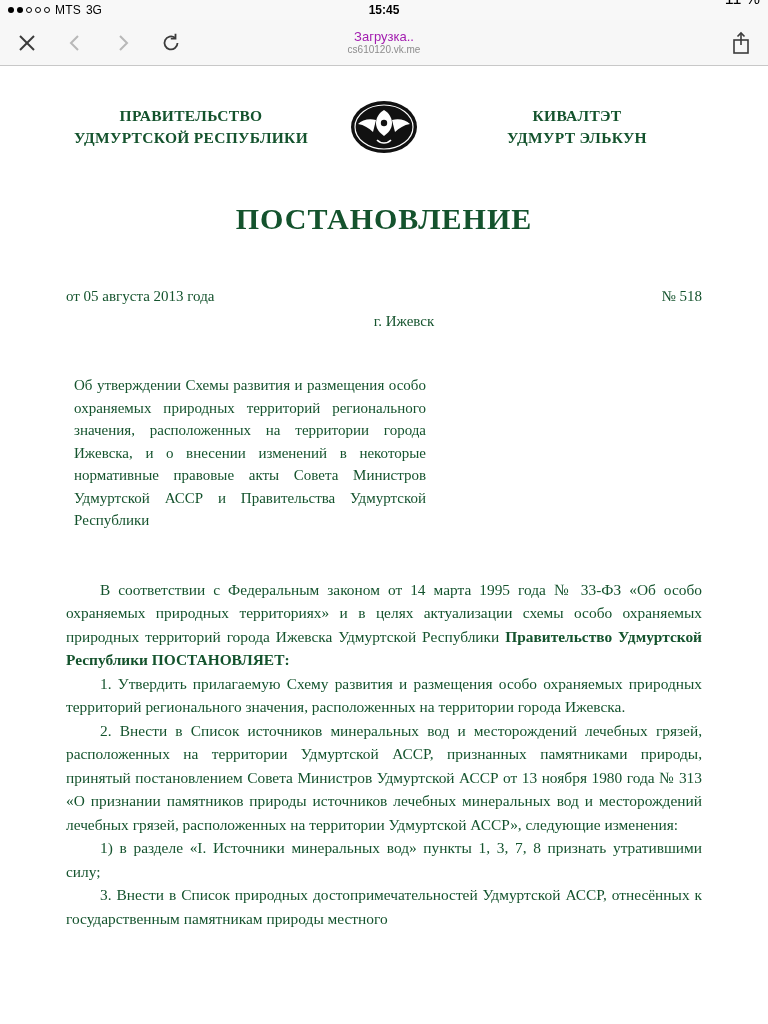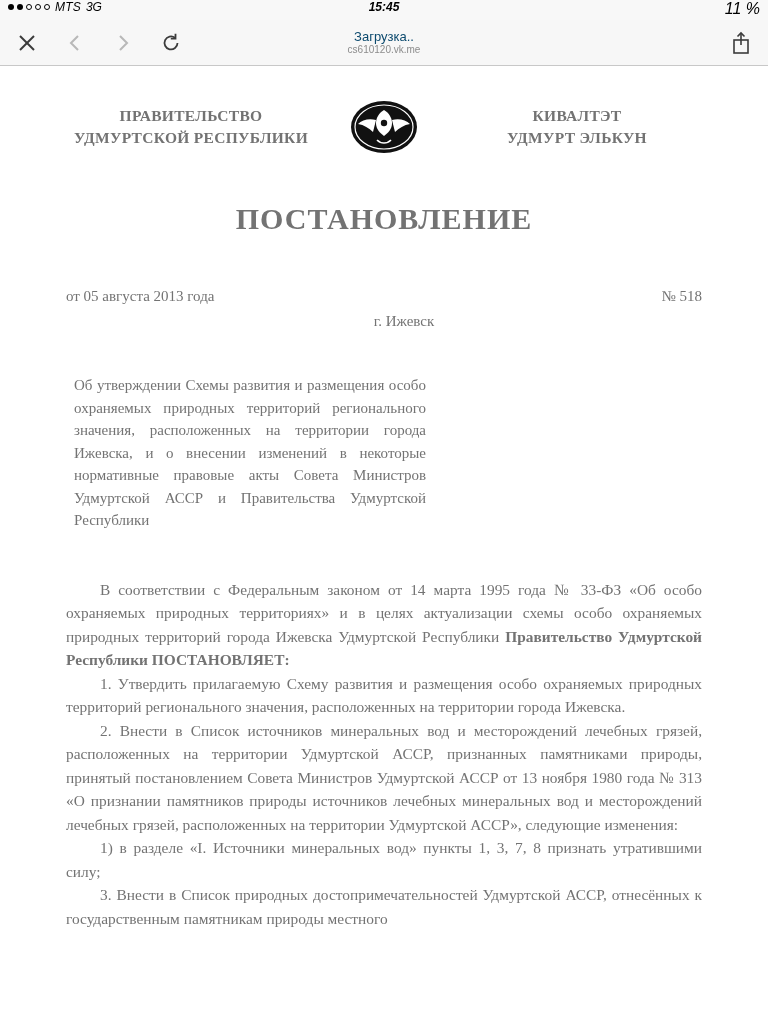--- a/index.html
+++ b/index.html
@@ -7,26 +7,25 @@
     width:768px; height:1024px;
     background:#ffffff;
     font-family:"Liberation Sans", sans-serif;
     overflow:hidden;
   }
   
   .statusbar {
     height:20px;
     background:#f8f8f8;
     display:flex;
-    align-items:flex-start;
+    align-items:center;
     padding:0 8px;
     font-size:12px;
     color:#000;
     position:relative;
-    font-style:italic;
   }
   .sb-left { display:flex; align-items:center; gap:5px; }
   .dots { display:flex; align-items:center; gap:3px; }
   .dot { width:6px; height:6px; border-radius:50%; background:#000; display:block; }
   .dot.hollow { background:#fff; border:1px solid #000; width:6px; height:6px; }
   .carrier { font-size:12px; letter-spacing:0.2px; }
   .net { font-size:12px; }
   .sb-center {
     position:absolute; left:0; right:0; text-align:center;
     font-size:12px; font-weight:bold;
@@ -54,41 +53,41 @@
   .tb-left { display:flex; align-items:center; gap:22px; }
   .icon-btn {
     width:26px; height:26px; display:flex; align-items:center; justify-content:center;
     color:#3b3b3b;
   }
   .icon-btn.disabled { color:#b8b8b8; }
   .tb-center {
     position:absolute; left:0; right:0; text-align:center;
     pointer-events:none;
   }
-  .tb-title { font-size:13px; color:#0c4a6e; line-height:15px; }
+  .tb-title { font-size:13px; color:#a21caf; line-height:15px; }
   .tb-url { font-size:10px; color:#8c8c8c; line-height:12px; }
   .tb-right { margin-left:auto; display:flex; align-items:center; }
 
   
   .page {
     width:768px;
     height:958px;
     background:#ffffff;
     border-left:14px solid #ffffff;
     border-right:14px solid #ffffff;
     padding:18px 0 0 0;
     position:relative;
     overflow:hidden;
   }
   .doc {
     width:740px;
     margin:0 auto;
     padding:0 52px;
     font-family:"Liberation Serif", serif;
-    color:#737373;
+    color:#14532d;
   }
   .header-row {
     display:flex; align-items:center; justify-content:space-between;
     margin-top:14px;
   }
   .hdr-col {
     width:250px; text-align:center;
     font-size:15.5px; font-weight:bold; line-height:22px;
     letter-spacing:0.3px;
   }

